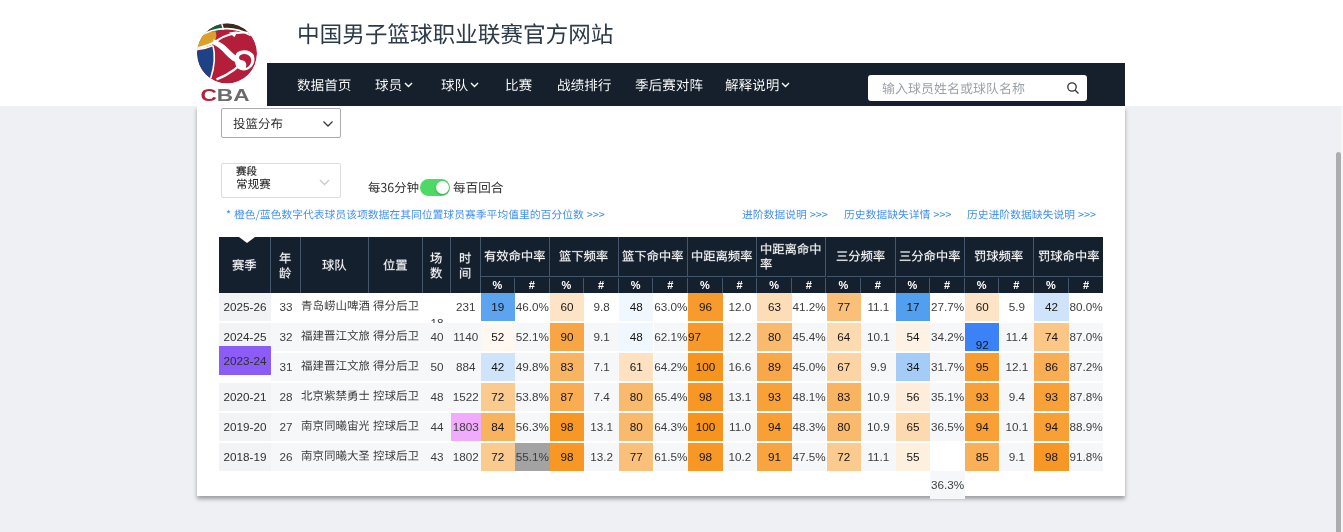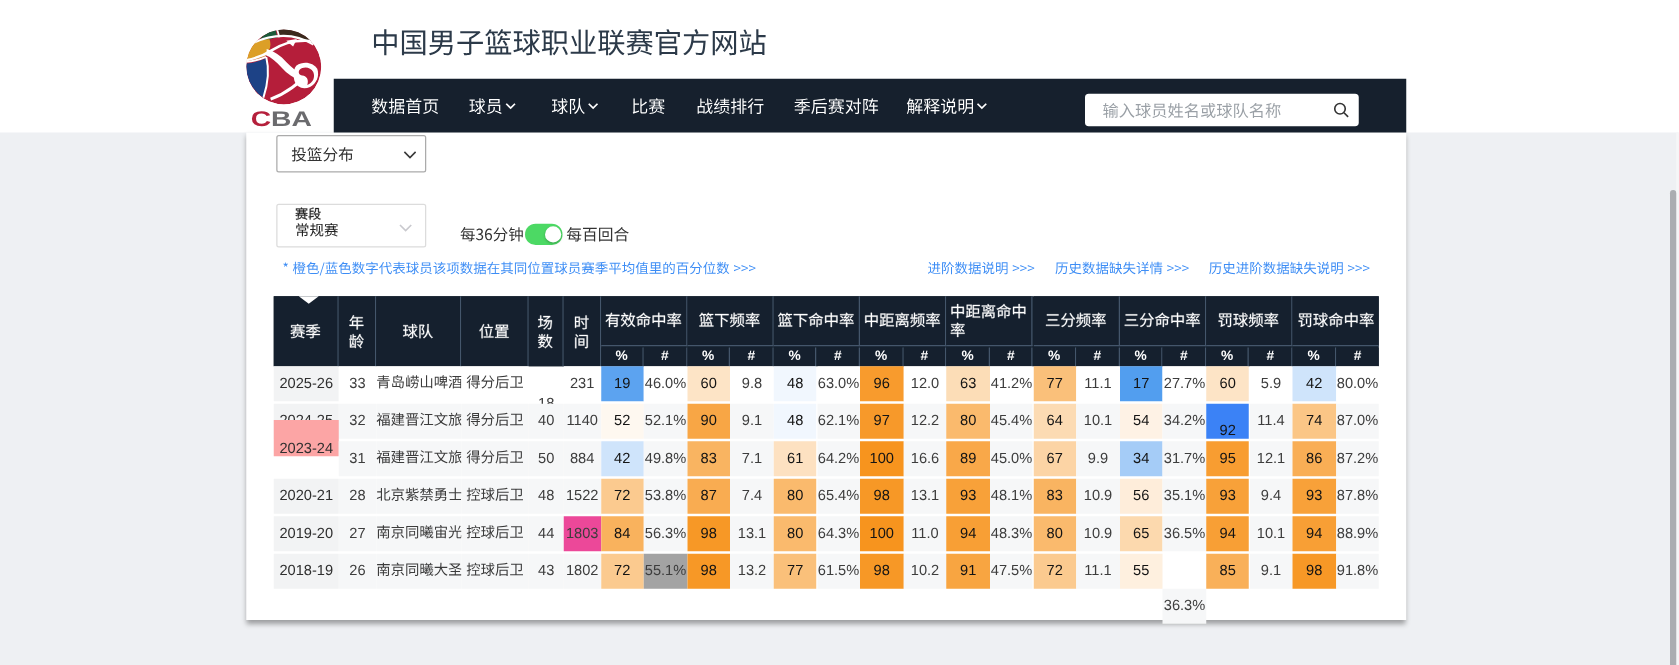--- a/index.html
+++ b/index.html
@@ -663,21 +663,21 @@
     </div>
     <div style="position:absolute;left:365.3px;top:85.5px;width:34.6px;height:28.5px;background:#f6f7f8;display:flex;align-items:center;justify-content:center;">
       <span style="font:11.7px 'Liberation Sans',sans-serif;color:#3d3d3d">9.1</span>
     </div>
     <div style="position:absolute;left:399.9px;top:85.5px;width:34.6px;height:28.5px;background:#F1F7FE;display:flex;align-items:center;justify-content:center;">
       <span style="font:11.7px 'Liberation Sans',sans-serif;color:#141414">48</span>
     </div>
     <div style="position:absolute;left:434.5px;top:85.5px;width:34.6px;height:28.5px;background:#f6f7f8;display:flex;align-items:center;justify-content:center;">
       <span style="font:11.7px 'Liberation Sans',sans-serif;color:#3d3d3d">62.1%</span>
     </div>
-    <div style="position:absolute;left:469.1px;top:85.5px;width:34.6px;height:28.5px;background:#F7992A;display:flex;align-items:center;justify-content:center;">
+    <div style="position:absolute;left:469.1px;top:85.5px;width:34.6px;height:28.5px;background:#F7992A;display:flex;align-items:center;">
       <span style="font:11.7px 'Liberation Sans',sans-serif;color:#141414">97</span>
     </div>
     <div style="position:absolute;left:503.7px;top:85.5px;width:34.6px;height:28.5px;background:#f6f7f8;display:flex;align-items:center;justify-content:center;">
       <span style="font:11.7px 'Liberation Sans',sans-serif;color:#3d3d3d">12.2</span>
     </div>
     <div style="position:absolute;left:538.3px;top:85.5px;width:34.6px;height:28.5px;background:#FABA6D;display:flex;align-items:center;justify-content:center;">
       <span style="font:11.7px 'Liberation Sans',sans-serif;color:#141414">80</span>
     </div>
     <div style="position:absolute;left:572.9px;top:85.5px;width:34.6px;height:28.5px;background:#f6f7f8;display:flex;align-items:center;justify-content:center;">
       <span style="font:11.7px 'Liberation Sans',sans-serif;color:#3d3d3d">45.4%</span>
@@ -699,21 +699,21 @@
     </div>
     <div style="position:absolute;left:780.5px;top:85.5px;width:34.6px;height:28.5px;background:#f6f7f8;display:flex;align-items:center;justify-content:center;">
       <span style="font:11.7px 'Liberation Sans',sans-serif;color:#3d3d3d">11.4</span>
     </div>
     <div style="position:absolute;left:815.1px;top:85.5px;width:34.6px;height:28.5px;background:#FBC686;display:flex;align-items:center;justify-content:center;">
       <span style="font:11.7px 'Liberation Sans',sans-serif;color:#141414">74</span>
     </div>
     <div style="position:absolute;left:849.7px;top:85.5px;width:34.6px;height:28.5px;background:#f6f7f8;display:flex;align-items:center;justify-content:center;">
       <span style="font:11.7px 'Liberation Sans',sans-serif;color:#3d3d3d">87.0%</span>
     </div>
-    <div style="position:absolute;left:0.0px;top:99px;width:52.0px;height:28.5px;background:#fca5a5;display:flex;align-items:flex-end;justify-content:center;">
+    <div style="position:absolute;left:0.0px;top:109px;width:52.0px;height:28.5px;background:#8b5cf6;display:flex;align-items:center;justify-content:center;">
       <span style="font:11.7px 'Liberation Sans',sans-serif;color:#2f2f2f">2023-24</span>
     </div>
     <div style="position:absolute;left:52.0px;top:115.5px;width:30.0px;height:28.5px;background:#f6f7f8;display:flex;align-items:center;justify-content:center;">
       <span style="font:11.7px 'Liberation Sans',sans-serif;color:#3d3d3d">31</span>
     </div>
     <div style="position:absolute;left:82.0px;top:115.5px;width:68.0px;height:28.5px;background:#f6f7f8;display:flex;align-items:center;justify-content:center;">
       <span style="font:11.7px 'Liberation Sans',sans-serif;color:#3d3d3d"><svg width="69" height="15" viewBox="0 0 69 15" fill="#3c3c3c">
           <use href="#g798F" transform="translate(0.0,11.8) scale(0.01150,-0.01150)"></use>
           <use href="#g5EFA" transform="translate(11.5,11.8) scale(0.01150,-0.01150)"></use>
           <use href="#g664B" transform="translate(23.0,11.8) scale(0.01150,-0.01150)"></use>
@@ -894,21 +894,21 @@
       <span style="font:11.7px 'Liberation Sans',sans-serif;color:#3d3d3d"><svg width="46" height="15" viewBox="0 0 46 15" fill="#3c3c3c">
           <use href="#g63A7" transform="translate(0.0,11.8) scale(0.01150,-0.01150)"></use>
           <use href="#g7403" transform="translate(11.5,11.8) scale(0.01150,-0.01150)"></use>
           <use href="#g540E" transform="translate(23.0,11.8) scale(0.01150,-0.01150)"></use>
           <use href="#g536B" transform="translate(34.5,11.8) scale(0.01150,-0.01150)"></use>
         </svg></span>
     </div>
     <div style="position:absolute;left:204.0px;top:175.5px;width:28.0px;height:28.5px;background:#f6f7f8;display:flex;align-items:center;justify-content:center;">
       <span style="font:11.7px 'Liberation Sans',sans-serif;color:#3d3d3d">44</span>
     </div>
-    <div style="position:absolute;left:232.0px;top:175.5px;width:29.5px;height:28.5px;background:#ec4899;display:flex;align-items:center;justify-content:center;">
+    <div style="position:absolute;left:232.0px;top:175.5px;width:29.5px;height:28.5px;background:#f0abfc;display:flex;align-items:center;justify-content:center;">
       <span style="font:11.7px 'Liberation Sans',sans-serif;color:#3d3d3d">1803</span>
     </div>
     <div style="position:absolute;left:261.5px;top:175.5px;width:34.6px;height:28.5px;background:#F9B25D;display:flex;align-items:center;justify-content:center;">
       <span style="font:11.7px 'Liberation Sans',sans-serif;color:#141414">84</span>
     </div>
     <div style="position:absolute;left:296.1px;top:175.5px;width:34.6px;height:28.5px;background:#f6f7f8;display:flex;align-items:center;justify-content:center;">
       <span style="font:11.7px 'Liberation Sans',sans-serif;color:#3d3d3d">56.3%</span>
     </div>
     <div style="position:absolute;left:330.7px;top:175.5px;width:34.6px;height:28.5px;background:#F79826;display:flex;align-items:center;justify-content:center;">
       <span style="font:11.7px 'Liberation Sans',sans-serif;color:#141414">98</span>

